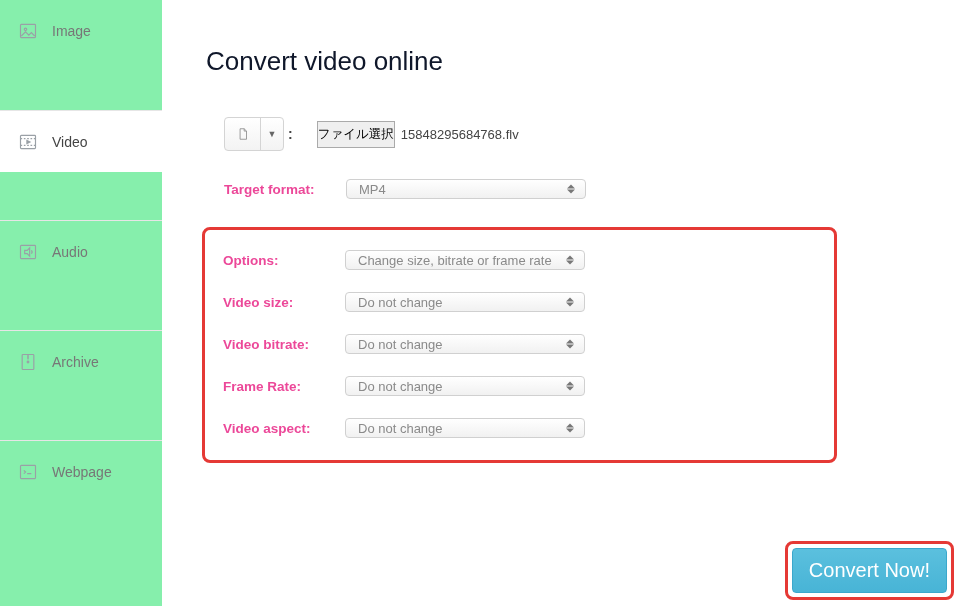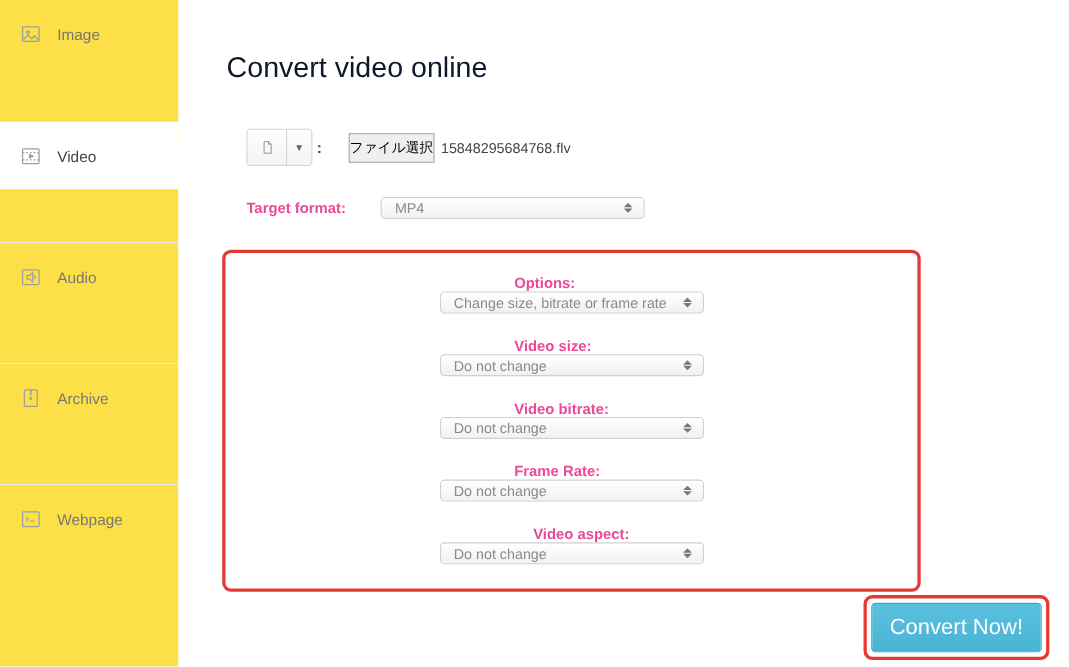--- a/index.html
+++ b/index.html
@@ -10,21 +10,21 @@
     color: #555;
     background: #fff;
     width: 972px;
     height: 606px;
     overflow: hidden;
     position: relative;
   }
   .layout { display: flex; height: 100%; }
   .sidebar {
     width: 162px;
-    background: #fde047;
+    background: #86efac;
     flex-shrink: 0;
     position: relative;
   }
   .side-item {
     display: flex;
     align-items: center;
     height: 62px;
     padding-left: 18px;
     color: #777;
     cursor: pointer;
@@ -144,22 +144,22 @@
   .sort-ic .up { border-bottom: 4px solid #777; }
   .sort-ic .dn { border-top: 4px solid #777; }
 
   .opt-box {
     border: 3px solid #e53935;
     border-radius: 8px;
     padding: 20px 0 4px 0;
     width: 635px;
     margin-left: -4px;
   }
-  .opt-box .row { margin-bottom: 22px; flex-direction: column; }
-  .opt-box .row:last-child { margin-bottom: 18px; text-align: center; }
+  .opt-box .row { margin-bottom: 22px; }
+  .opt-box .row:last-child { margin-bottom: 18px; }
 
   .convert-wrap {
     position: absolute;
     right: 18px;
     bottom: 6px;
     border: 3px solid #e53935;
     border-radius: 8px;
     padding: 4px;
   }
   .convert-btn {

